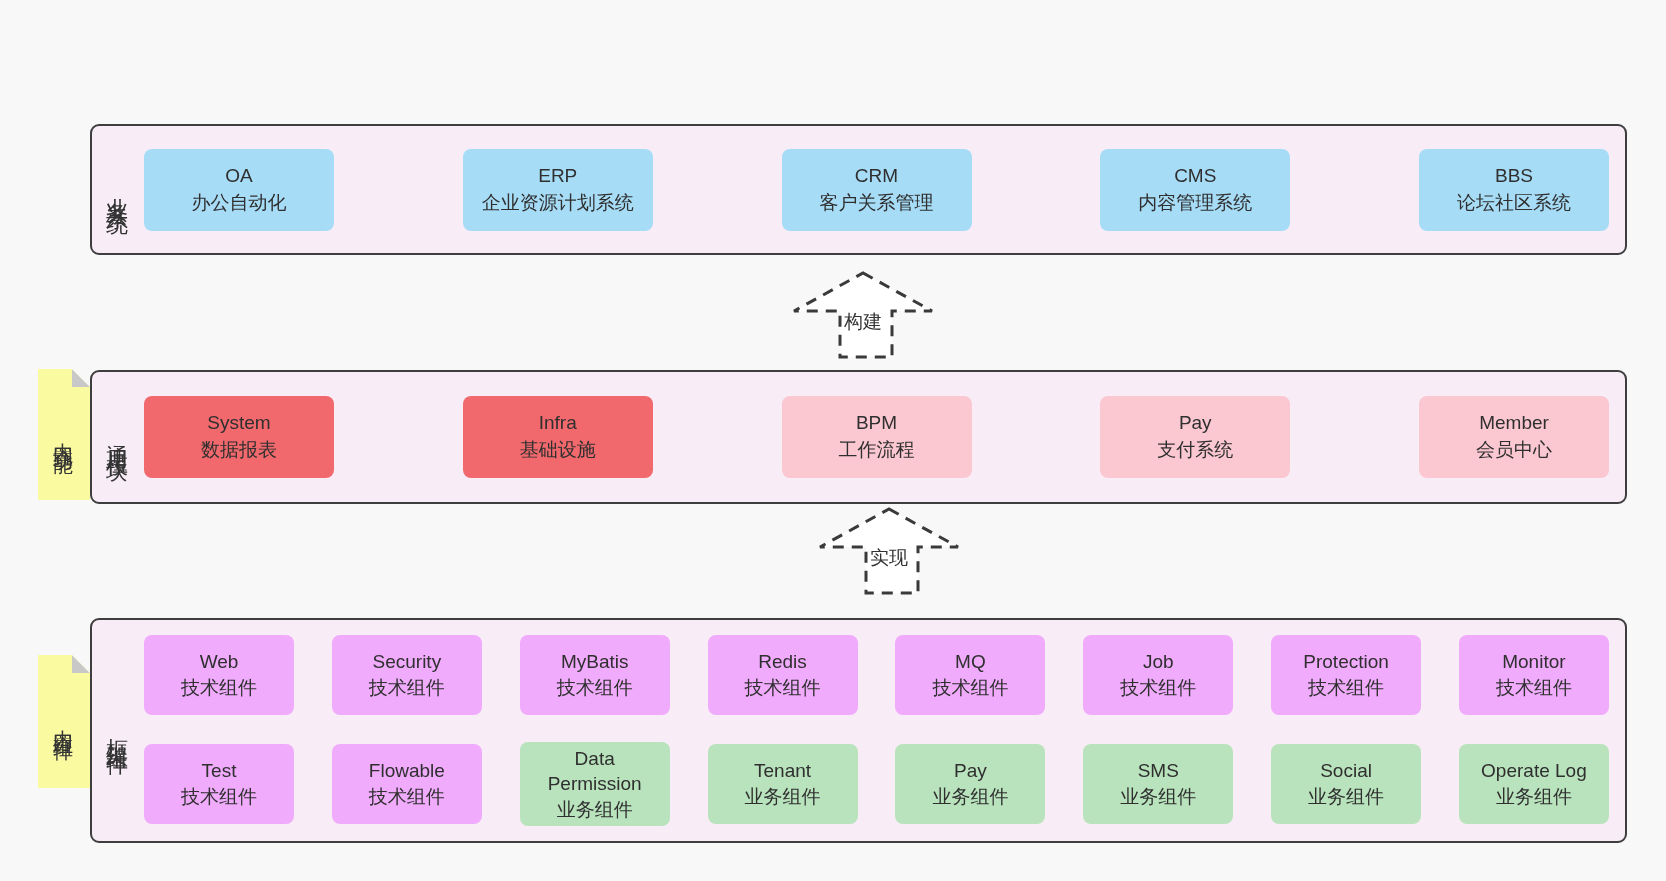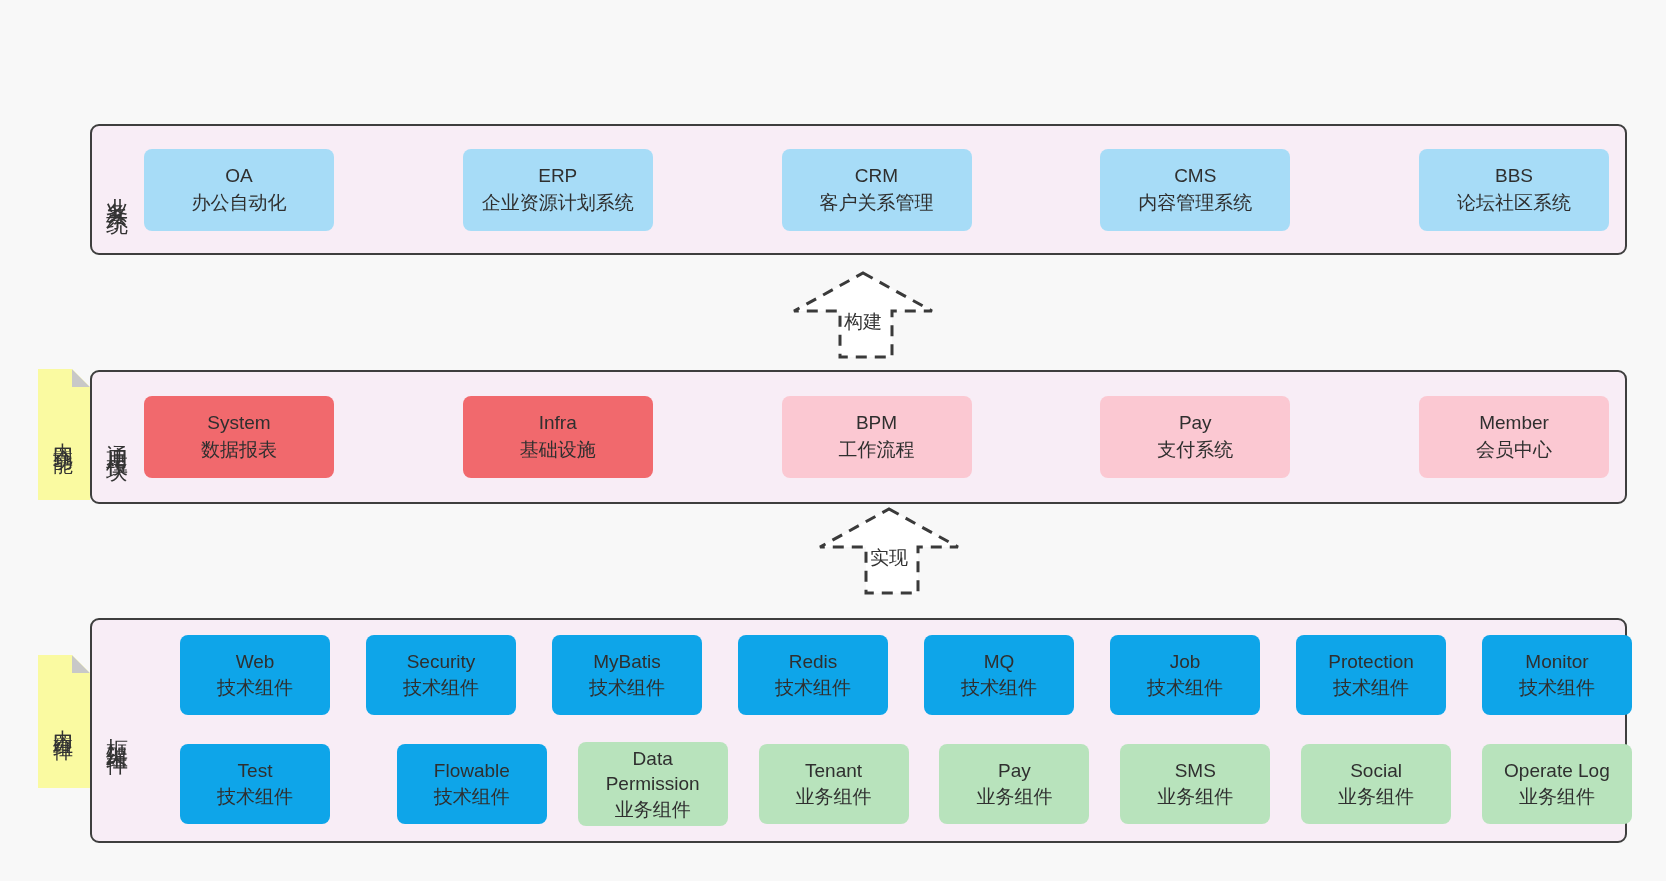--- a/index.html
+++ b/index.html
@@ -37,21 +37,21 @@
     border-radius:8px;display:flex;flex-direction:column;
     align-items:center;justify-content:center;text-align:center;
     font-size:19px;line-height:1.42;color:#2f2f2f;
     box-sizing:border-box;padding:4px 6px;
   }
   .w190{width:190px;min-height:82px;}
   .w150{width:150px;min-height:80px;line-height:1.35;}
   .blue{background:#a7dcf7;}
   .red{background:#f1696d;}
   .pink{background:#fbc8d2;}
-  .green-dark{background:#0ea5e9;margin-left:36px;}
+  .green-dark{background:#f0abfc;}
   .green-light{background:#b8e3bc;}
   
   .note{
     position:absolute;left:38px;width:52px;background:#fafaa1;
     display:flex;align-items:center;justify-content:center;
     writing-mode:vertical-rl;text-orientation:upright;
     font-size:20px;letter-spacing:4px;color:#333;z-index:1;
     clip-path:polygon(0 0,calc(100% - 18px) 0,100% 18px,100% 100%,0 100%);
   }
   .note::after{

